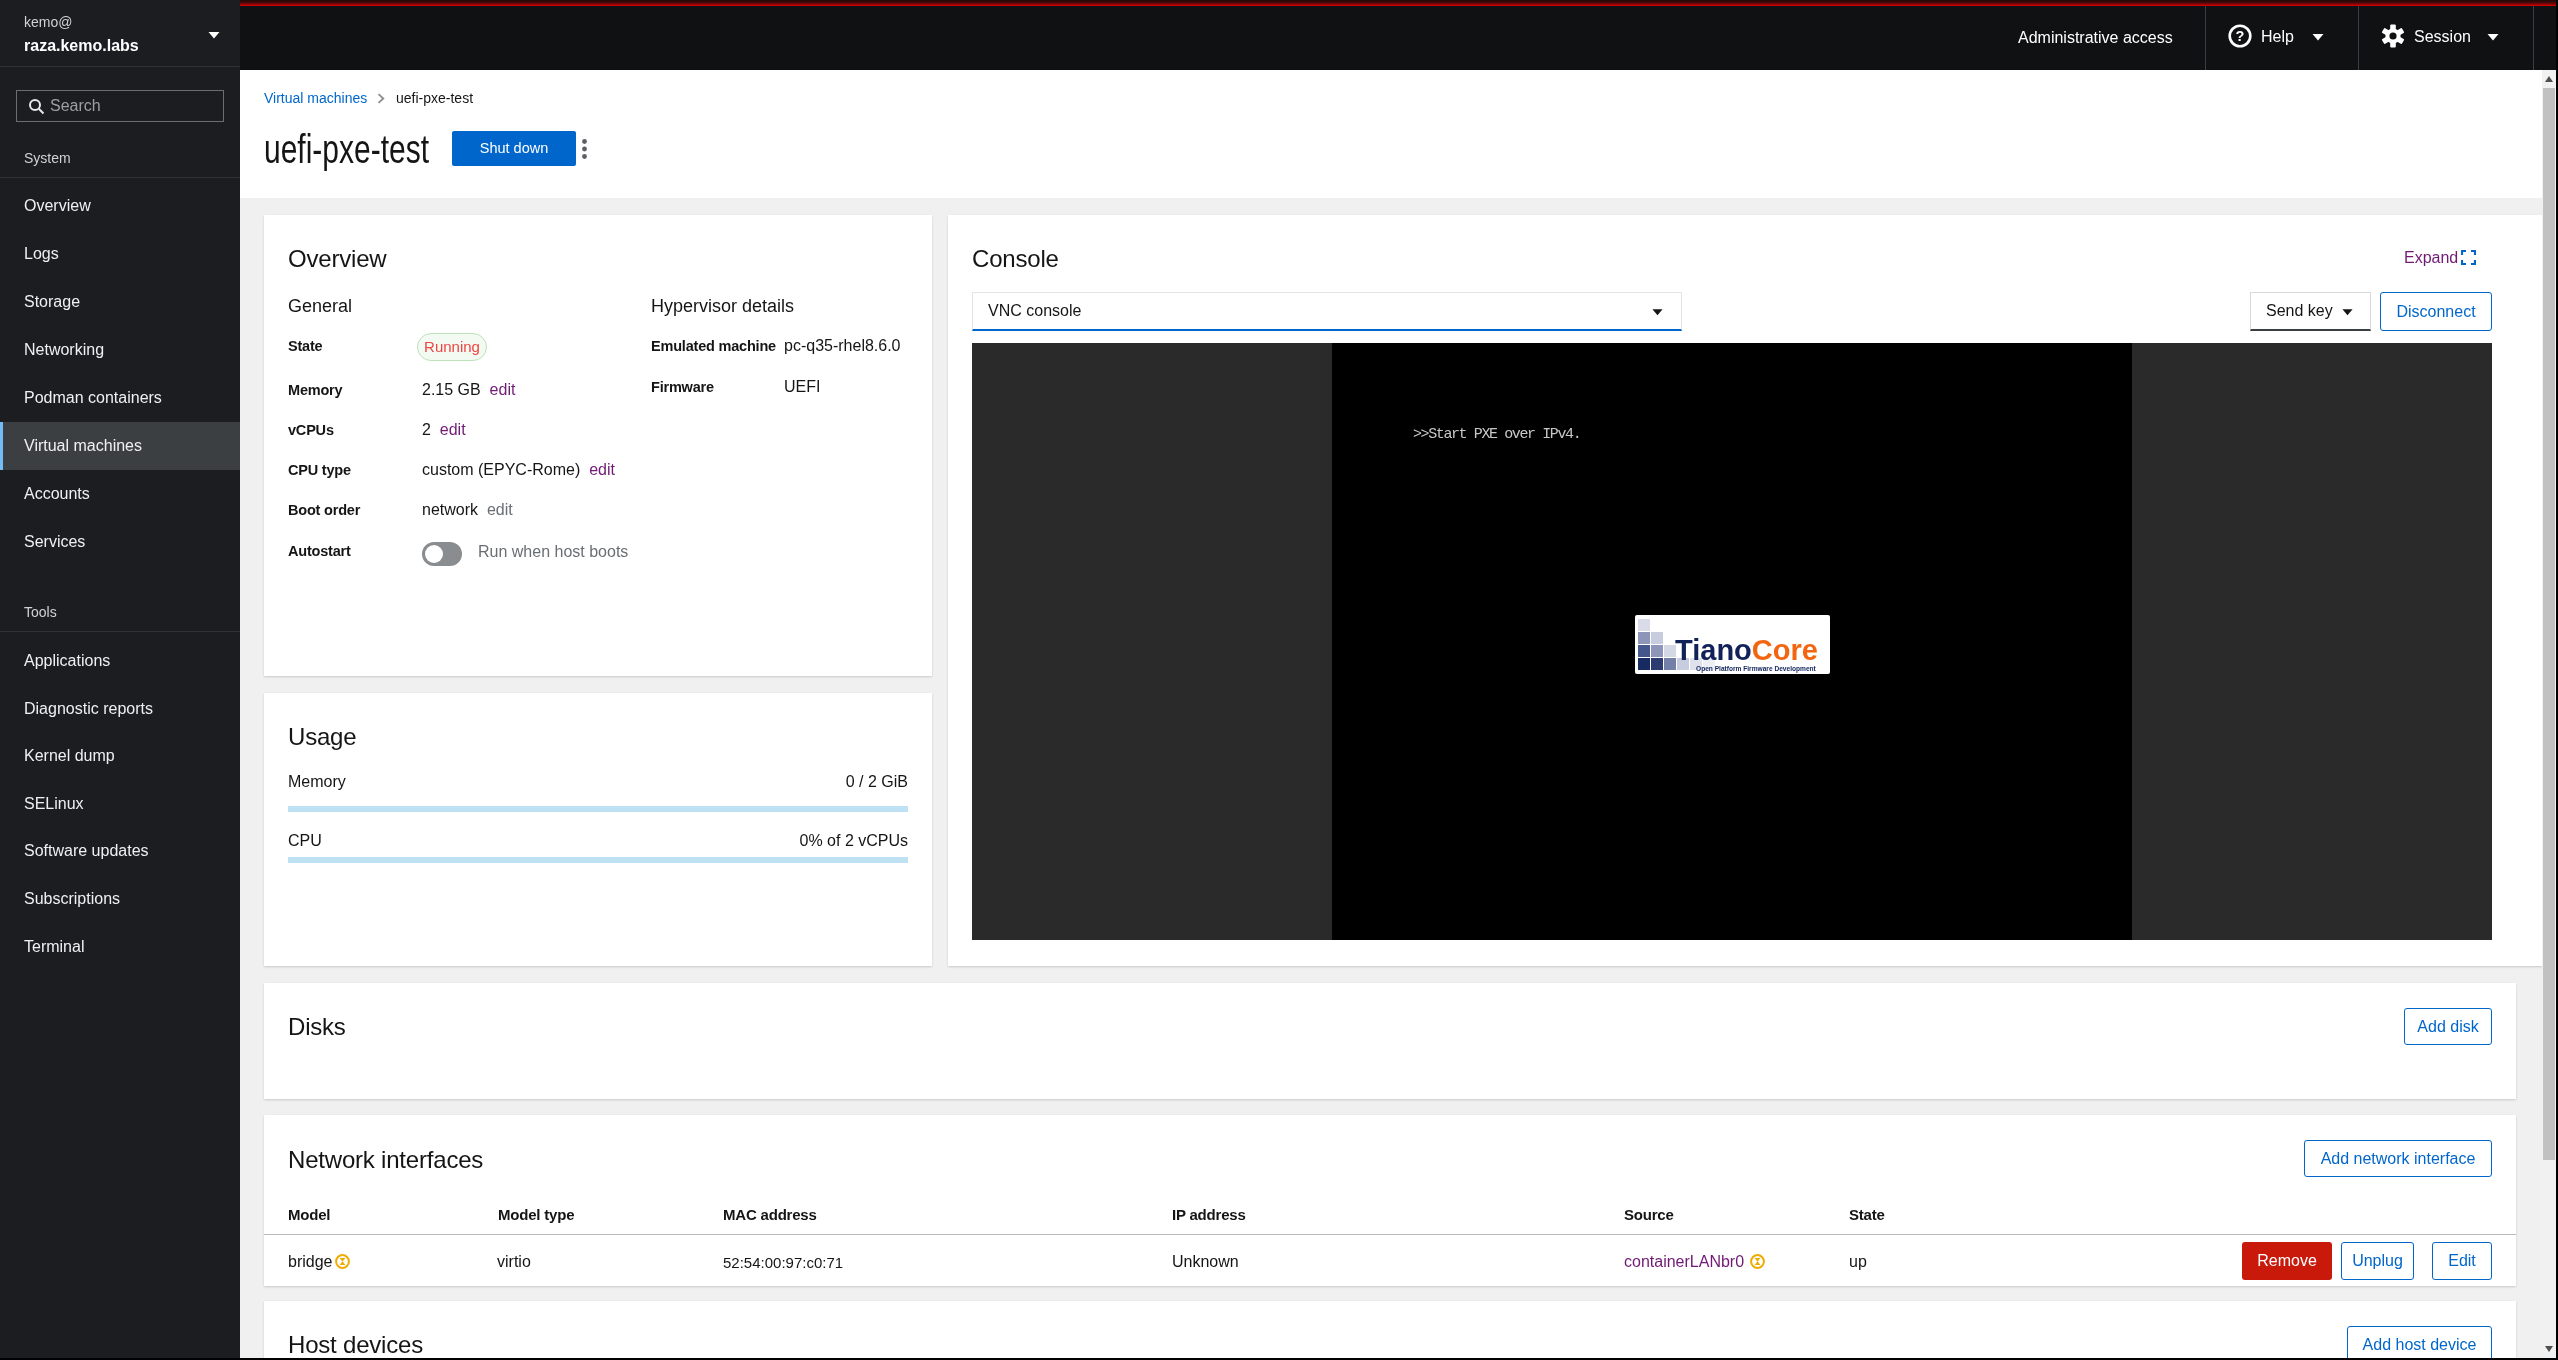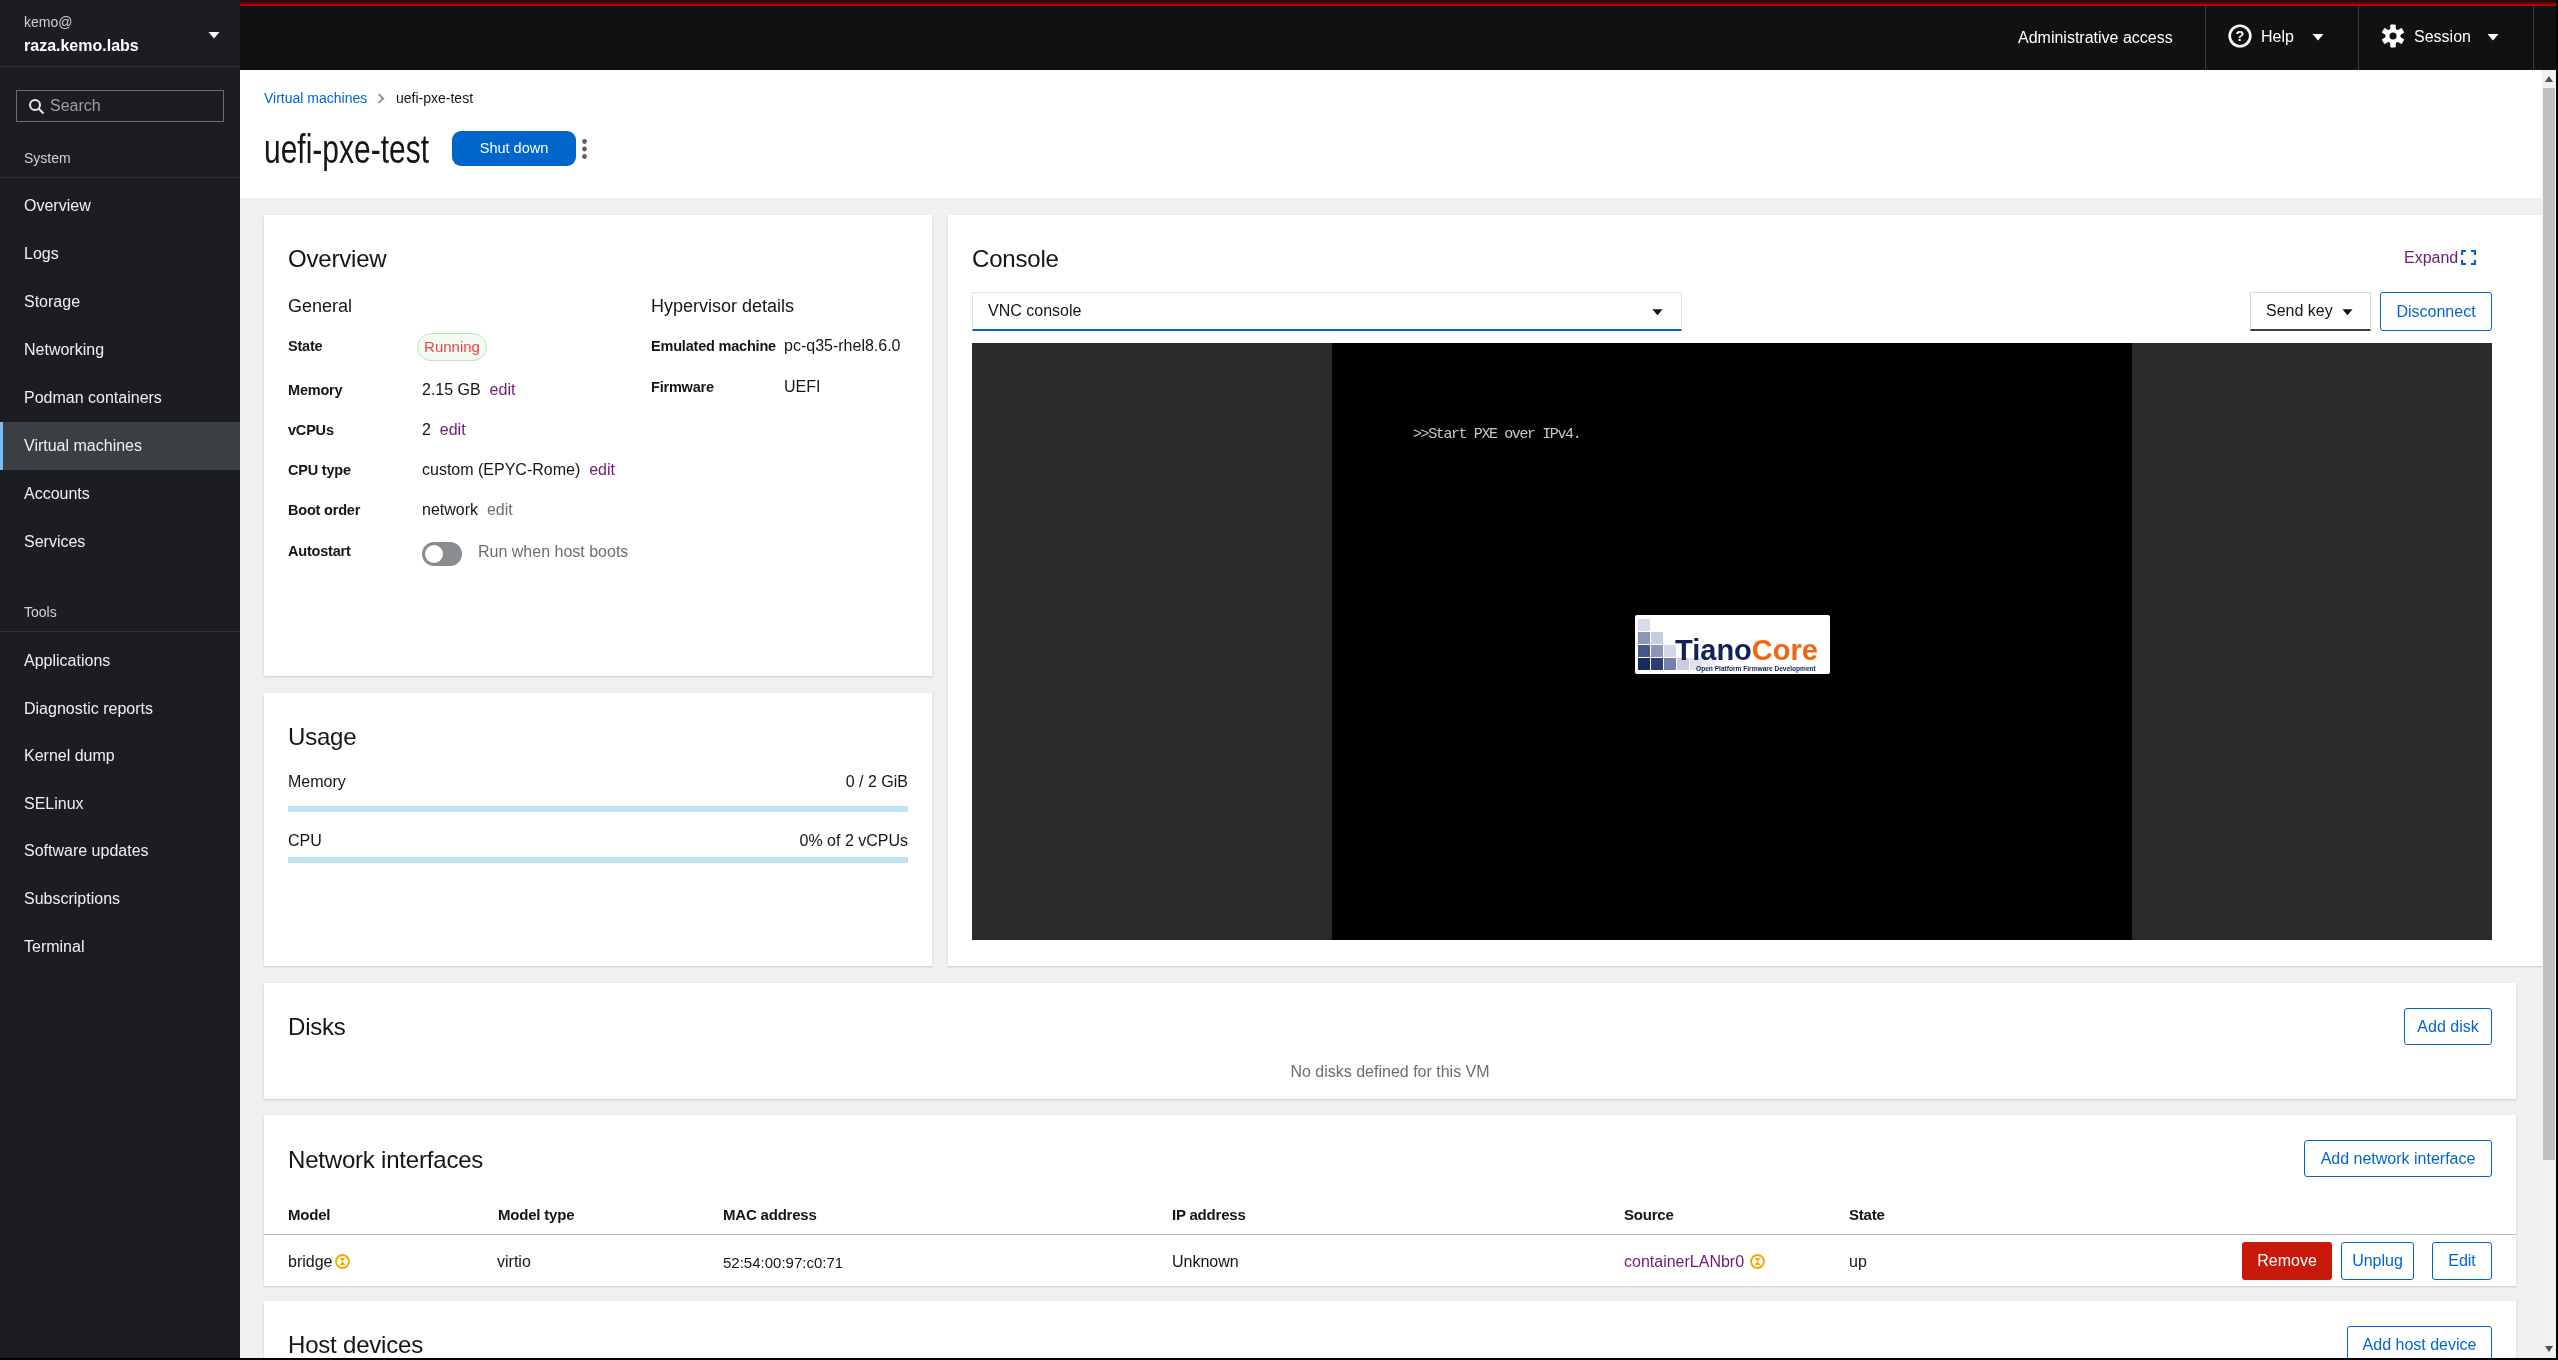--- a/index.html
+++ b/index.html
@@ -86,21 +86,21 @@
 </div>
 
 <div class="abs" style="left:240px;top:70px;width:2302px;height:128px;background:#fff"></div>
 <div class="abs" style="left:240px;top:198px;width:2302px;height:1162px;background:#f0f0f0"></div>
 <div class="abs" style="left:264px;top:90px;font-size:14px;color:#0066cc">Virtual machines</div>
 <svg class="abs" style="left:377px;top:93px" width="8" height="11" viewBox="0 0 8 11">
       <path d="M1.5 1.2L6.3 5.5L1.5 9.8" fill="none" stroke="#8a8d90" stroke-width="1.8"></path>
     </svg>
 <div class="abs" style="left:396px;top:90px;font-size:14px;color:#151515">uefi-pxe-test</div>
 <div class="abs" style="left:264px;top:127px;font-size:40px;color:#151515;transform:scaleX(.75);transform-origin:left top;white-space:nowrap">uefi-pxe-test</div>
-<div class="abs" style="left:452px;top:131px;width:124px;height:35px;background:#0066cc;border-radius:9px;color:#fff;font-size:14.5px;text-align:center;line-height:35px">Shut down</div>
+<div class="abs" style="left:452px;top:131px;width:124px;height:35px;background:#0066cc;border-radius:2px;color:#fff;font-size:14.5px;text-align:center;line-height:35px">Shut down</div>
 <svg class="abs" style="left:579px;top:136px" width="11" height="26" viewBox="0 0 11 26">
       <g fill="#5c6064">
         <circle cx="5.5" cy="5.5" r="2.4"></circle>
         <circle cx="5.5" cy="13" r="2.4"></circle>
         <circle cx="5.5" cy="20.5" r="2.4"></circle>
       </g>
     </svg>
 
 <div class="card" style="left:264px;top:215px;width:668px;height:461px">
  <div class="ct abs" style="left:24px;top:30px">Overview</div>
@@ -178,21 +178,20 @@
       <text x="40" y="45" font-family="Liberation Sans" font-size="29" font-weight="bold" fill="#122259">Tiano<tspan fill="#f26611">Core</tspan></text>
       <text x="61" y="55.5" font-family="Liberation Sans" font-size="6.6" font-weight="bold" fill="#172a61">Open Platform Firmware Development</text>
      </svg>
    </div>
  </div>
 </div>
 
 <div class="card" style="left:264px;top:983px;width:2252px;height:116px">
  <div class="ct abs" style="left:24px;top:30px">Disks</div>
  <div class="obtn abs" style="left:2140px;top:25px;width:88px;height:37px;line-height:35px">Add disk</div>
- <div class="abs" style="left:0;top:80px;width:2252px;text-align:center;font-size:16px;color:#6a6e73">No disks defined for this VM</div>
 </div>
 
 <div class="card" style="left:264px;top:1115px;width:2252px;height:171px">
  <div class="ct abs" style="left:24px;top:31px">Network interfaces</div>
  <div class="obtn abs" style="left:2040px;top:25px;width:188px;height:37px;line-height:35px">Add network interface</div>
  <div class="hcell" style="left:24px;top:91px">Model</div>
  <div class="hcell" style="left:234px;top:91px">Model type</div>
  <div class="hcell" style="left:459px;top:91px">MAC address</div>
  <div class="hcell" style="left:908px;top:91px">IP address</div>
  <div class="hcell" style="left:1360px;top:91px">Source</div>

